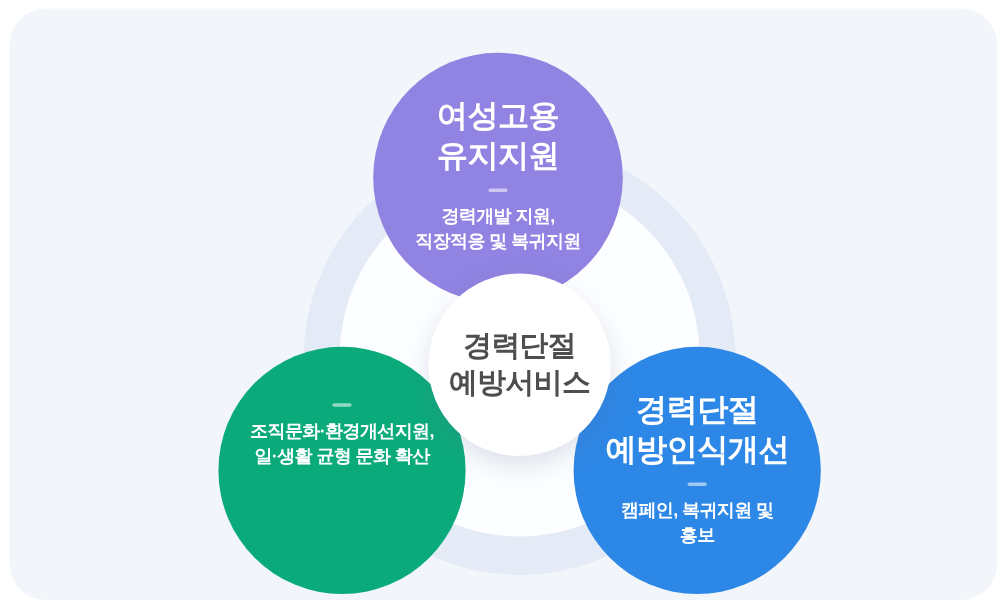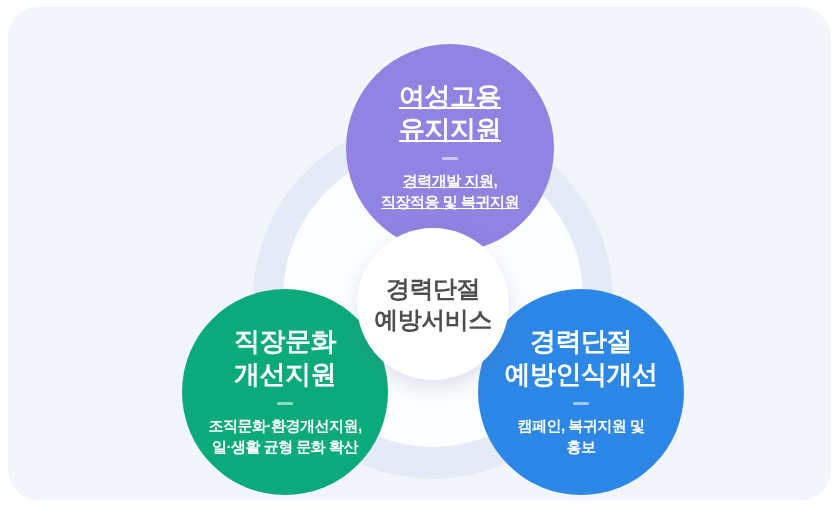--- a/index.html
+++ b/index.html
@@ -15,21 +15,21 @@
   }
   .circle{position:absolute;border-radius:50%;}
   
   .bg-ring{left:245px;top:112px;width:360px;height:360px;background:#E4EAF6;}
   .bg-disc{left:275px;top:140px;width:300px;height:300px;background:#FDFEFF;}
   
   .bubble{
     display:flex;flex-direction:column;align-items:center;
     text-align:center;color:#ffffff;box-sizing:border-box;
   }
-  .bubble-top{left:338px;top:37px;width:208px;height:208px;padding-top:36px;text-decoration:underline;}
+  .bubble-top{left:303px;top:37px;width:208px;height:208px;padding-top:36px;}
   .bubble-left{left:174px;top:282px;width:206px;height:206px;padding-top:36px;}
   .bubble-right{left:470px;top:282px;width:206px;height:206px;padding-top:36px;}
   .bubble-title{
     font-size:26px;line-height:33px;font-weight:bold;
     white-space:pre-line;letter-spacing:-0.5px;
   }
   .bubble-divider{
     width:16px;height:3px;border-radius:2px;
     background:rgba(255,255,255,0.55);
     margin:11px auto 10px auto;
@@ -59,22 +59,20 @@
 
   <div class="circle bubble bubble-top" style="background: rgb(145, 131, 226);">
     <div class="bubble-title">여성고용
 유지지원</div>
     <div class="bubble-divider"></div>
     <div class="bubble-desc">경력개발 지원,
 직장적응 및 복귀지원</div>
   </div>
 
   <div class="circle bubble bubble-left" style="background: rgb(11, 170, 123);">
-    <div class="bubble-title">직장문화
-개선지원</div>
     <div class="bubble-divider"></div>
     <div class="bubble-desc">조직문화·환경개선지원,
 일·생활 균형 문화 확산</div>
   </div>
 
   <div class="circle bubble bubble-right" style="background: rgb(45, 135, 230);">
     <div class="bubble-title">경력단절
 예방인식개선</div>
     <div class="bubble-divider"></div>
     <div class="bubble-desc">캠페인, 복귀지원 및

